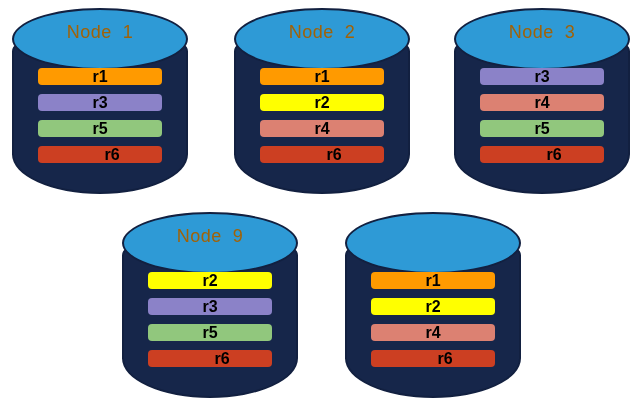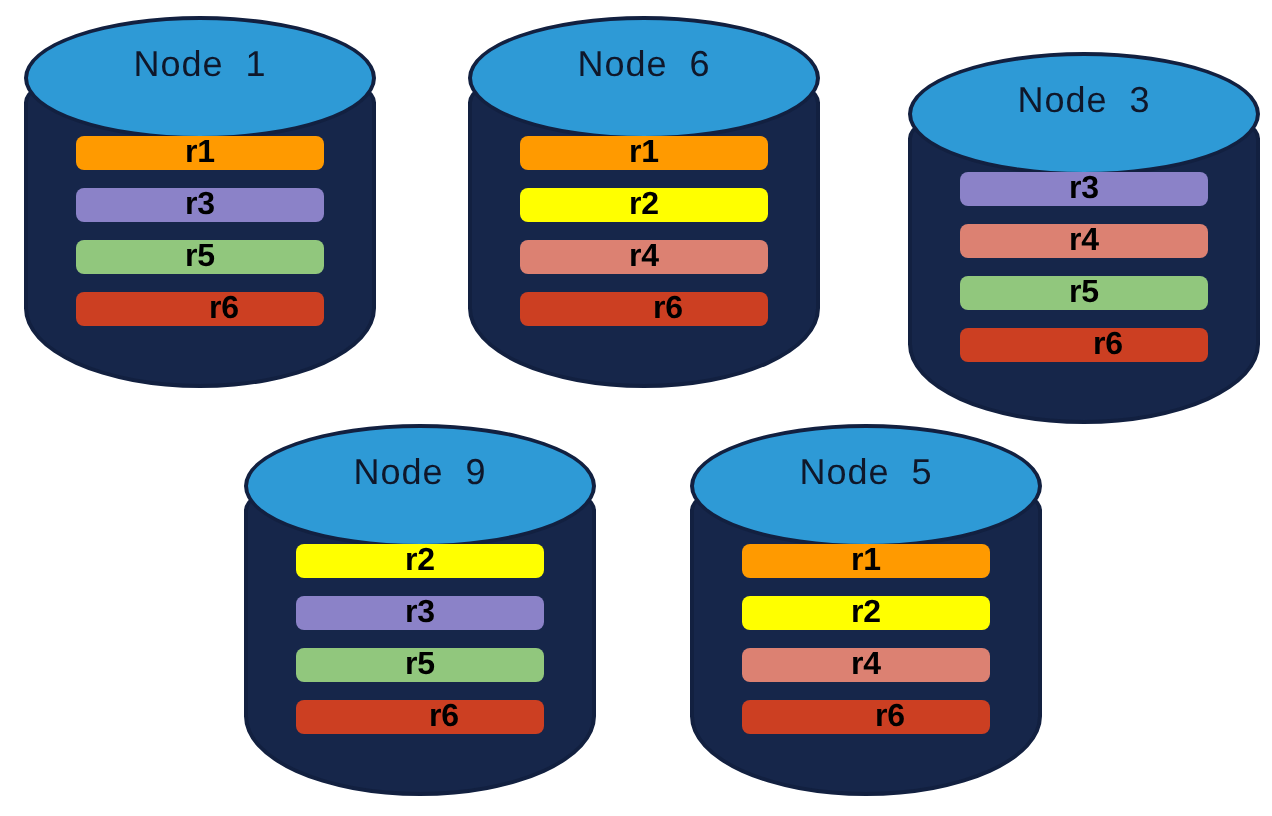--- a/index.html
+++ b/index.html
@@ -53,21 +53,21 @@
     box-sizing: border-box;
     border-radius: 50%;
   }
 
   .node-label {
     position: absolute;
     left: 0;
     top: 14px;
     width: 176px;
     text-align: center;
-    color: #0f172a;
+    color: #a16207;
     font-size: 18px;
     font-weight: 400;
     letter-spacing: 0.5px;
     white-space: pre;
     z-index: 3;
   }
 
   
   .replica-list {
     position: absolute;
@@ -101,29 +101,29 @@
       <div class="replica-list">
         <div class="replica" style="background: rgb(255, 154, 0);">r1</div>
         <div class="replica" style="background: rgb(139, 130, 200);">r3</div>
         <div class="replica" style="background: rgb(145, 199, 125);">r5</div>
         <div class="replica" style="background: rgb(204, 63, 34);">r6</div>
       </div>
     </div>
     <div class="node" style="left: 234px; top: 8px;">
       <div class="node-body"></div>
       <div class="node-top"></div>
-      <div class="node-label">Node  6</div>
+      <div class="node-label">Node  2</div>
       <div class="replica-list">
         <div class="replica" style="background: rgb(255, 154, 0);">r1</div>
         <div class="replica" style="background: rgb(255, 255, 0);">r2</div>
         <div class="replica" style="background: rgb(220, 129, 114);">r4</div>
         <div class="replica" style="background: rgb(204, 63, 34);">r6</div>
       </div>
     </div>
-    <div class="node" style="left: 454px; top: 26px;">
+    <div class="node" style="left: 454px; top: 8px;">
       <div class="node-body"></div>
       <div class="node-top"></div>
       <div class="node-label">Node  3</div>
       <div class="replica-list">
         <div class="replica" style="background: rgb(139, 130, 200);">r3</div>
         <div class="replica" style="background: rgb(220, 129, 114);">r4</div>
         <div class="replica" style="background: rgb(145, 199, 125);">r5</div>
         <div class="replica" style="background: rgb(204, 63, 34);">r6</div>
       </div>
     </div>
@@ -134,21 +134,20 @@
       <div class="replica-list">
         <div class="replica" style="background: rgb(255, 255, 0);">r2</div>
         <div class="replica" style="background: rgb(139, 130, 200);">r3</div>
         <div class="replica" style="background: rgb(145, 199, 125);">r5</div>
         <div class="replica" style="background: rgb(204, 63, 34);">r6</div>
       </div>
     </div>
     <div class="node" style="left: 345px; top: 212px;">
       <div class="node-body"></div>
       <div class="node-top"></div>
-      <div class="node-label">Node  5</div>
       <div class="replica-list">
         <div class="replica" style="background: rgb(255, 154, 0);">r1</div>
         <div class="replica" style="background: rgb(255, 255, 0);">r2</div>
         <div class="replica" style="background: rgb(220, 129, 114);">r4</div>
         <div class="replica" style="background: rgb(204, 63, 34);">r6</div>
       </div>
     </div>
   </div>
 
 </body></html>

